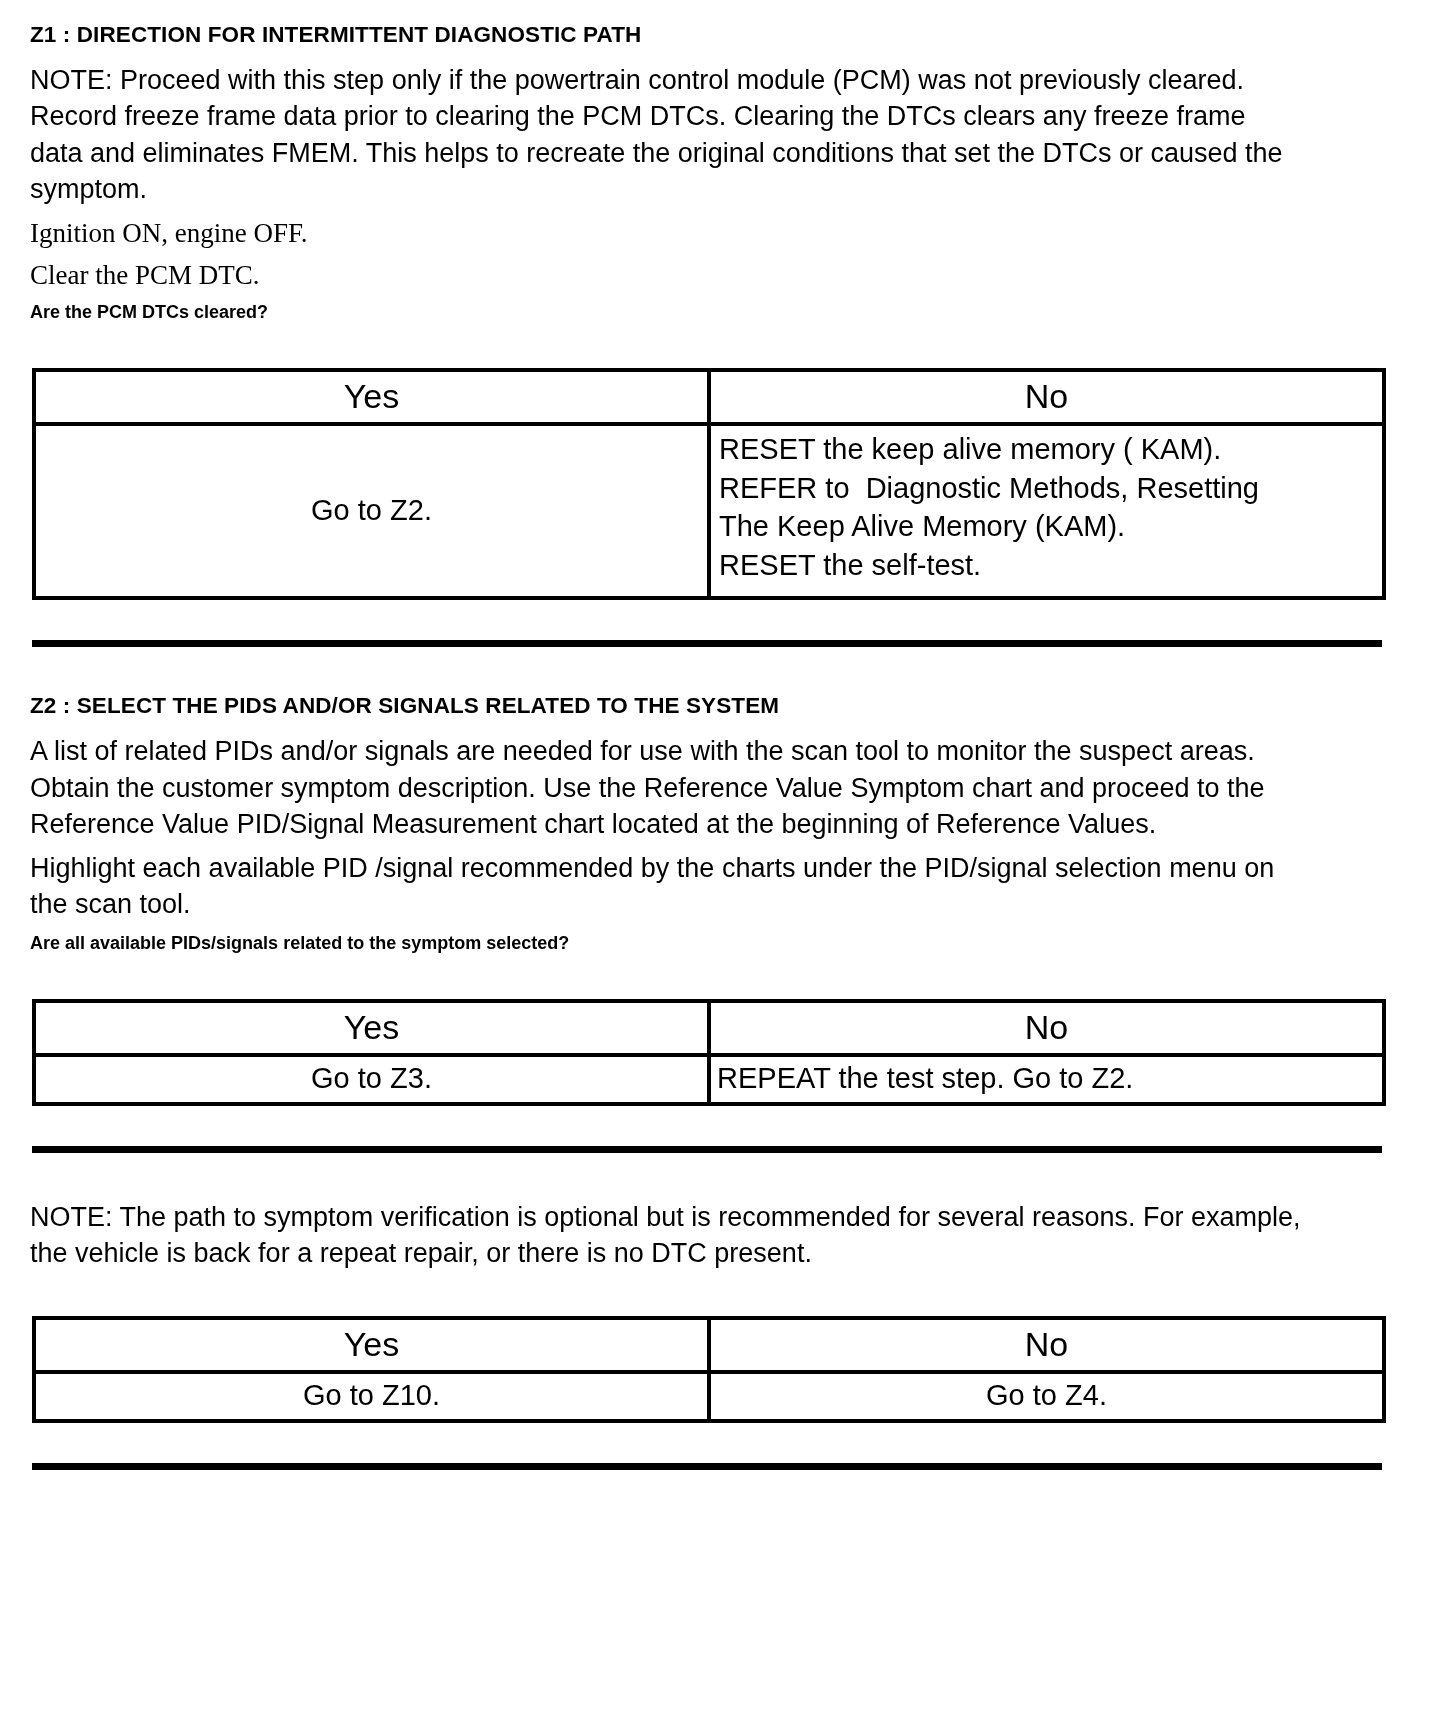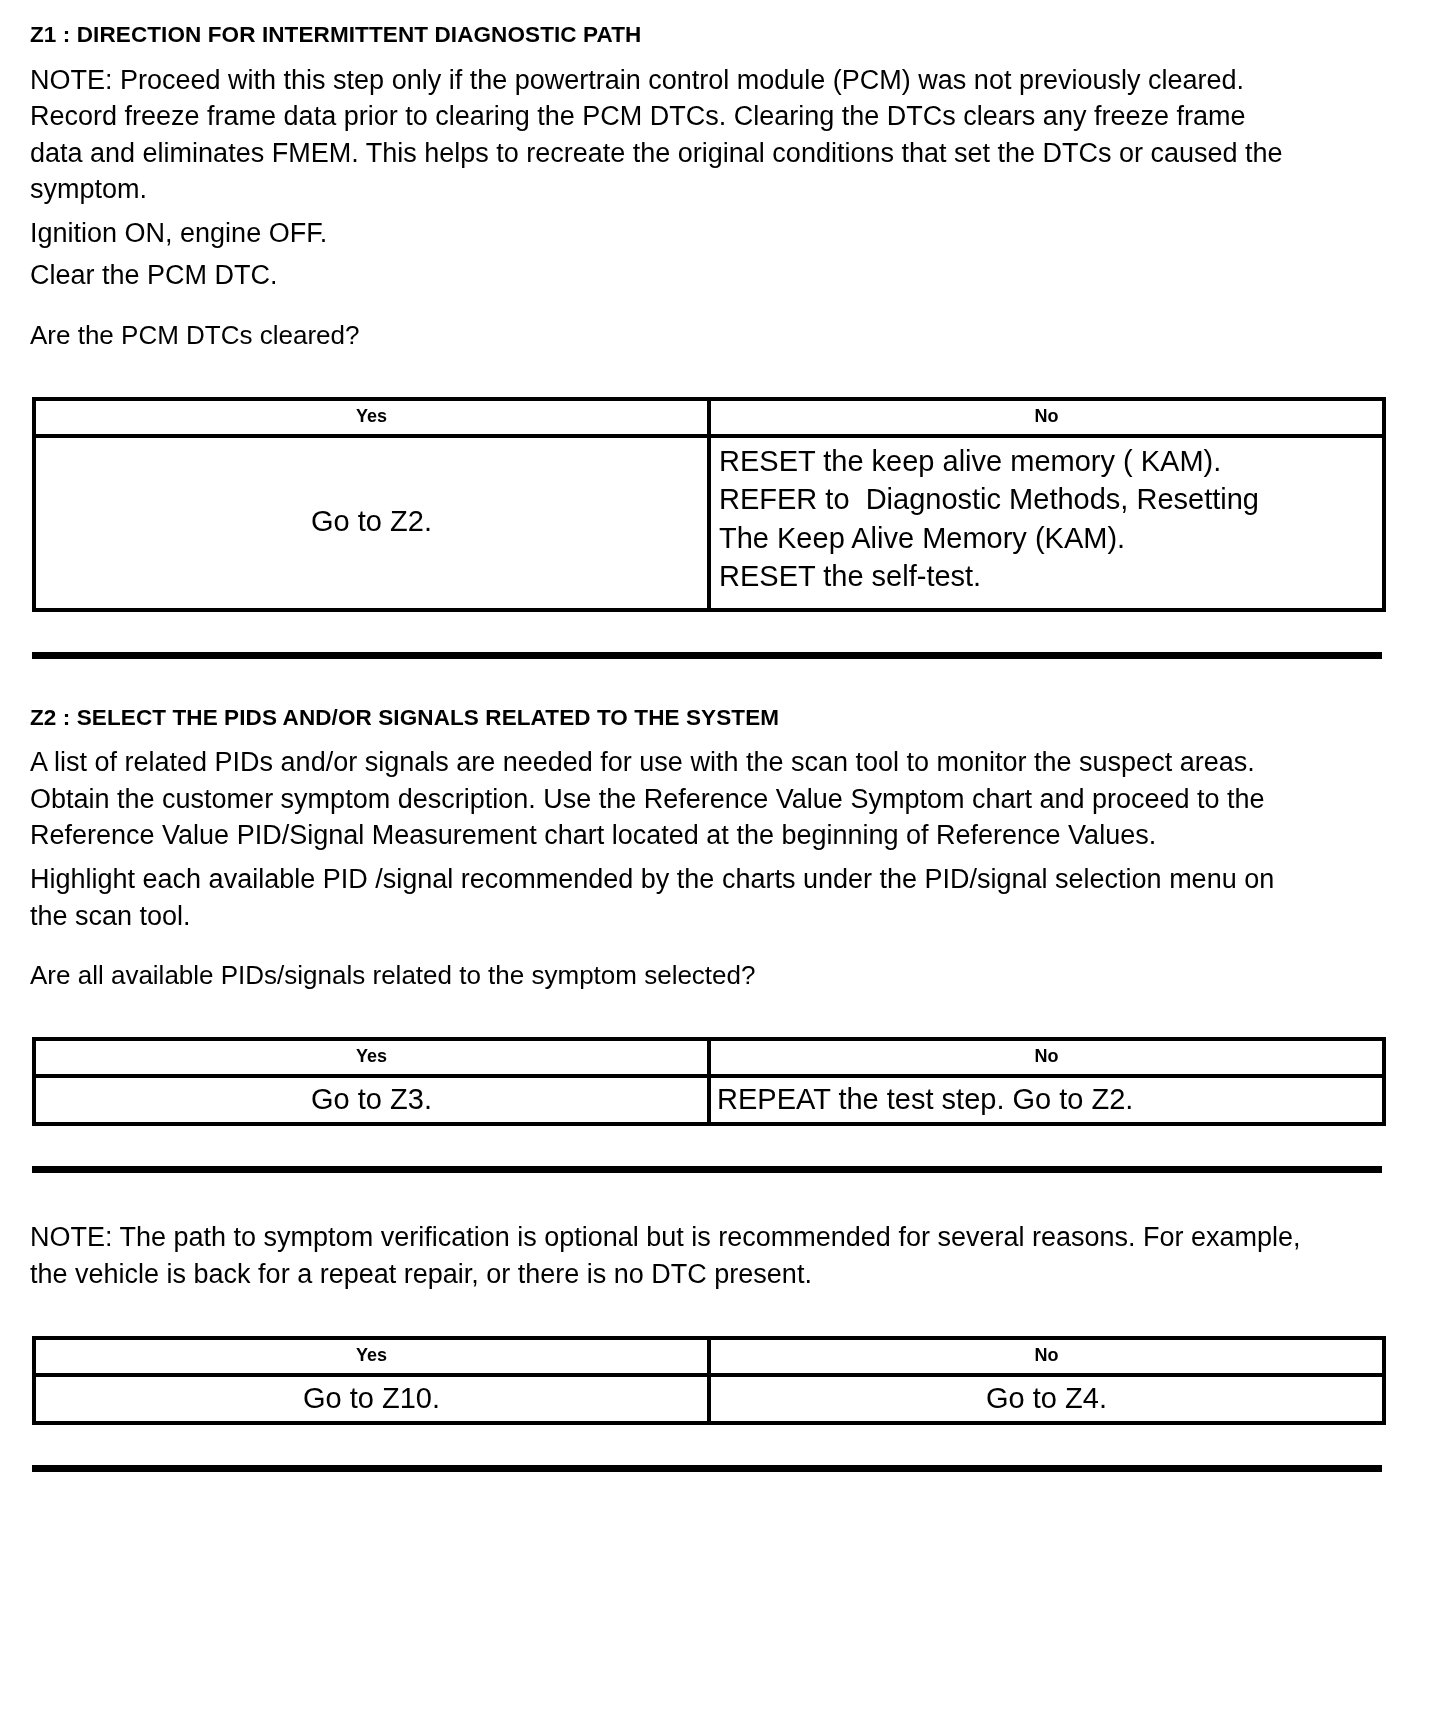--- a/index.html
+++ b/index.html
@@ -29,41 +29,42 @@
     line-height: 1.15;
   }
   .para {
     font-size: 27px;
     line-height: 1.345;
     margin: 0 0 8px 0;
     max-width: 1360px;
   }
   .para.tight {
     margin-bottom: 6px;
+    font-family: Liberation Serif, serif;
   }
   .question {
-    font-size: 26px;
-    font-weight: normal;
+    font-size: 18px;
+    font-weight: bold;
     line-height: 1.345;
-    margin: 24px 0 0 0;
+    margin: 6px 0 0 0;
   }
   
   .answer-table {
     border-collapse: collapse;
     table-layout: fixed;
     width: 1350px;
     margin: 44px 0 0 2px;
     border: 4px solid #000;
   }
   .answer-table col.c1 { width: 675px; }
   .answer-table col.c2 { width: 675px; }
   .answer-table th {
     border: 4px solid #000;
-    font-size: 18px;
-    font-weight: bold;
+    font-size: 34px;
+    font-weight: normal;
     text-align: center;
     padding: 6px 0 7px 0;
     line-height: 1.1;
   }
   .answer-table td {
     border: 4px solid #000;
     font-size: 29px;
     font-weight: normal;
     vertical-align: top;
     line-height: 1.33;

